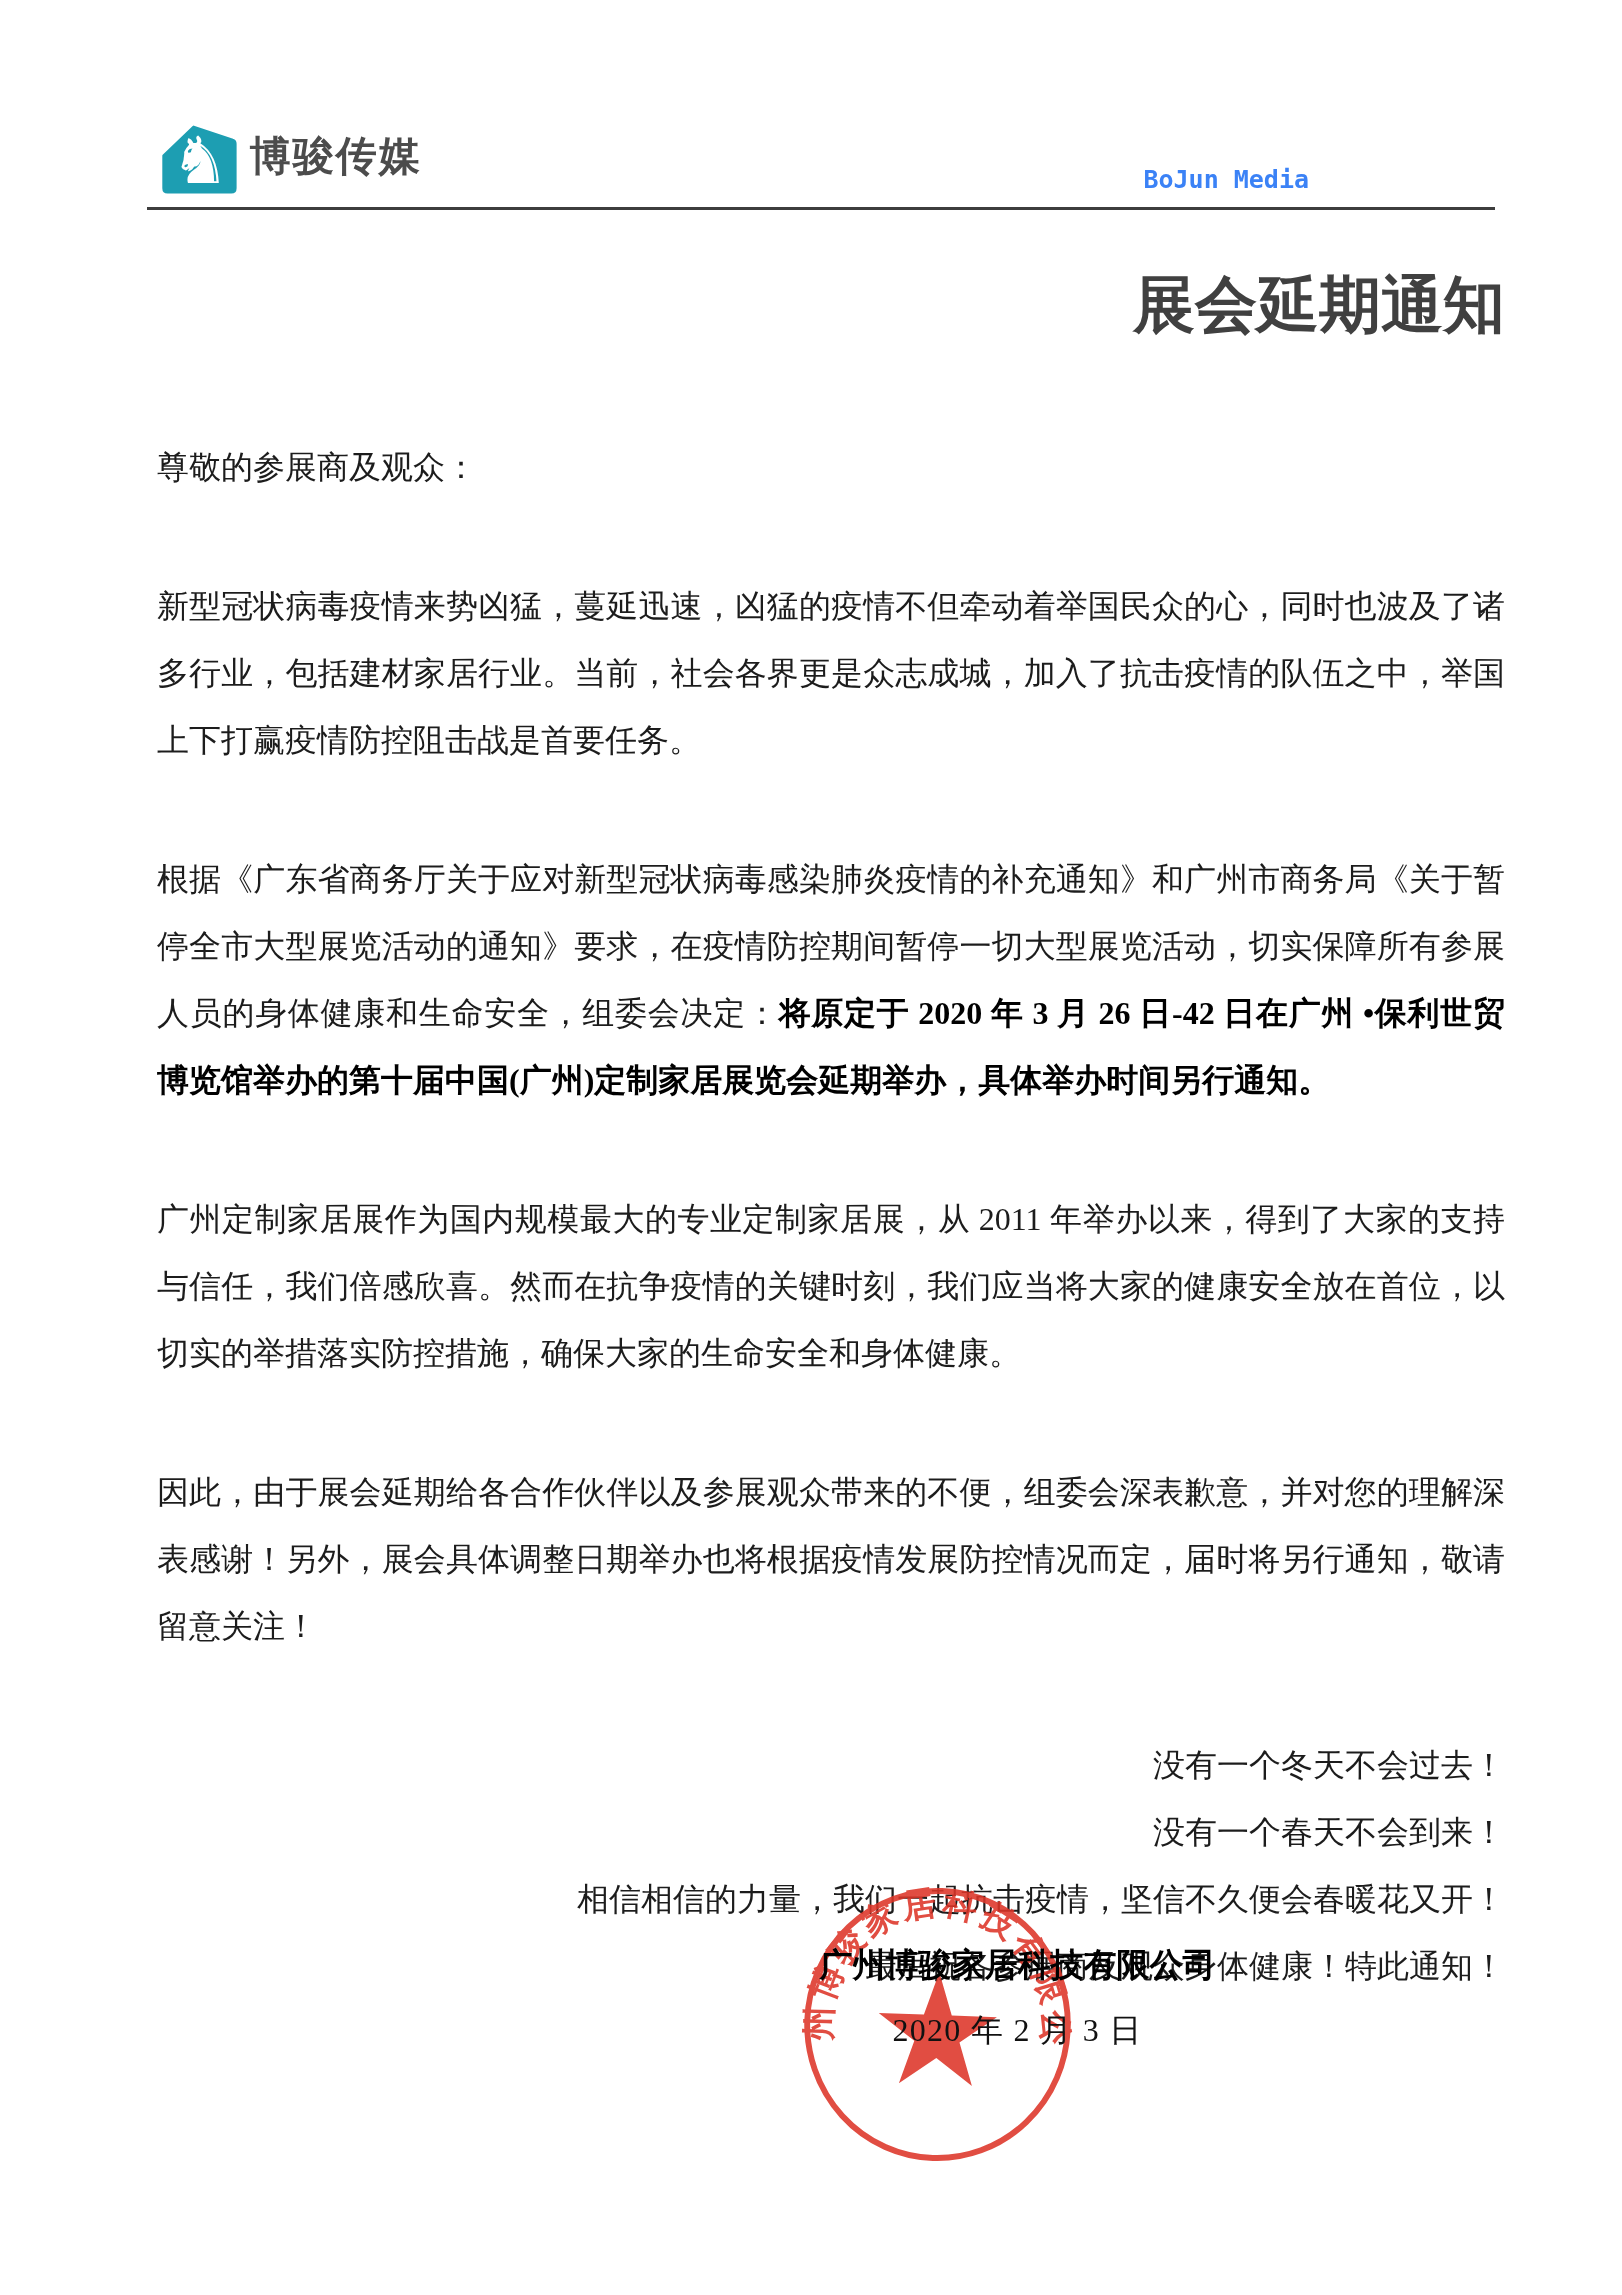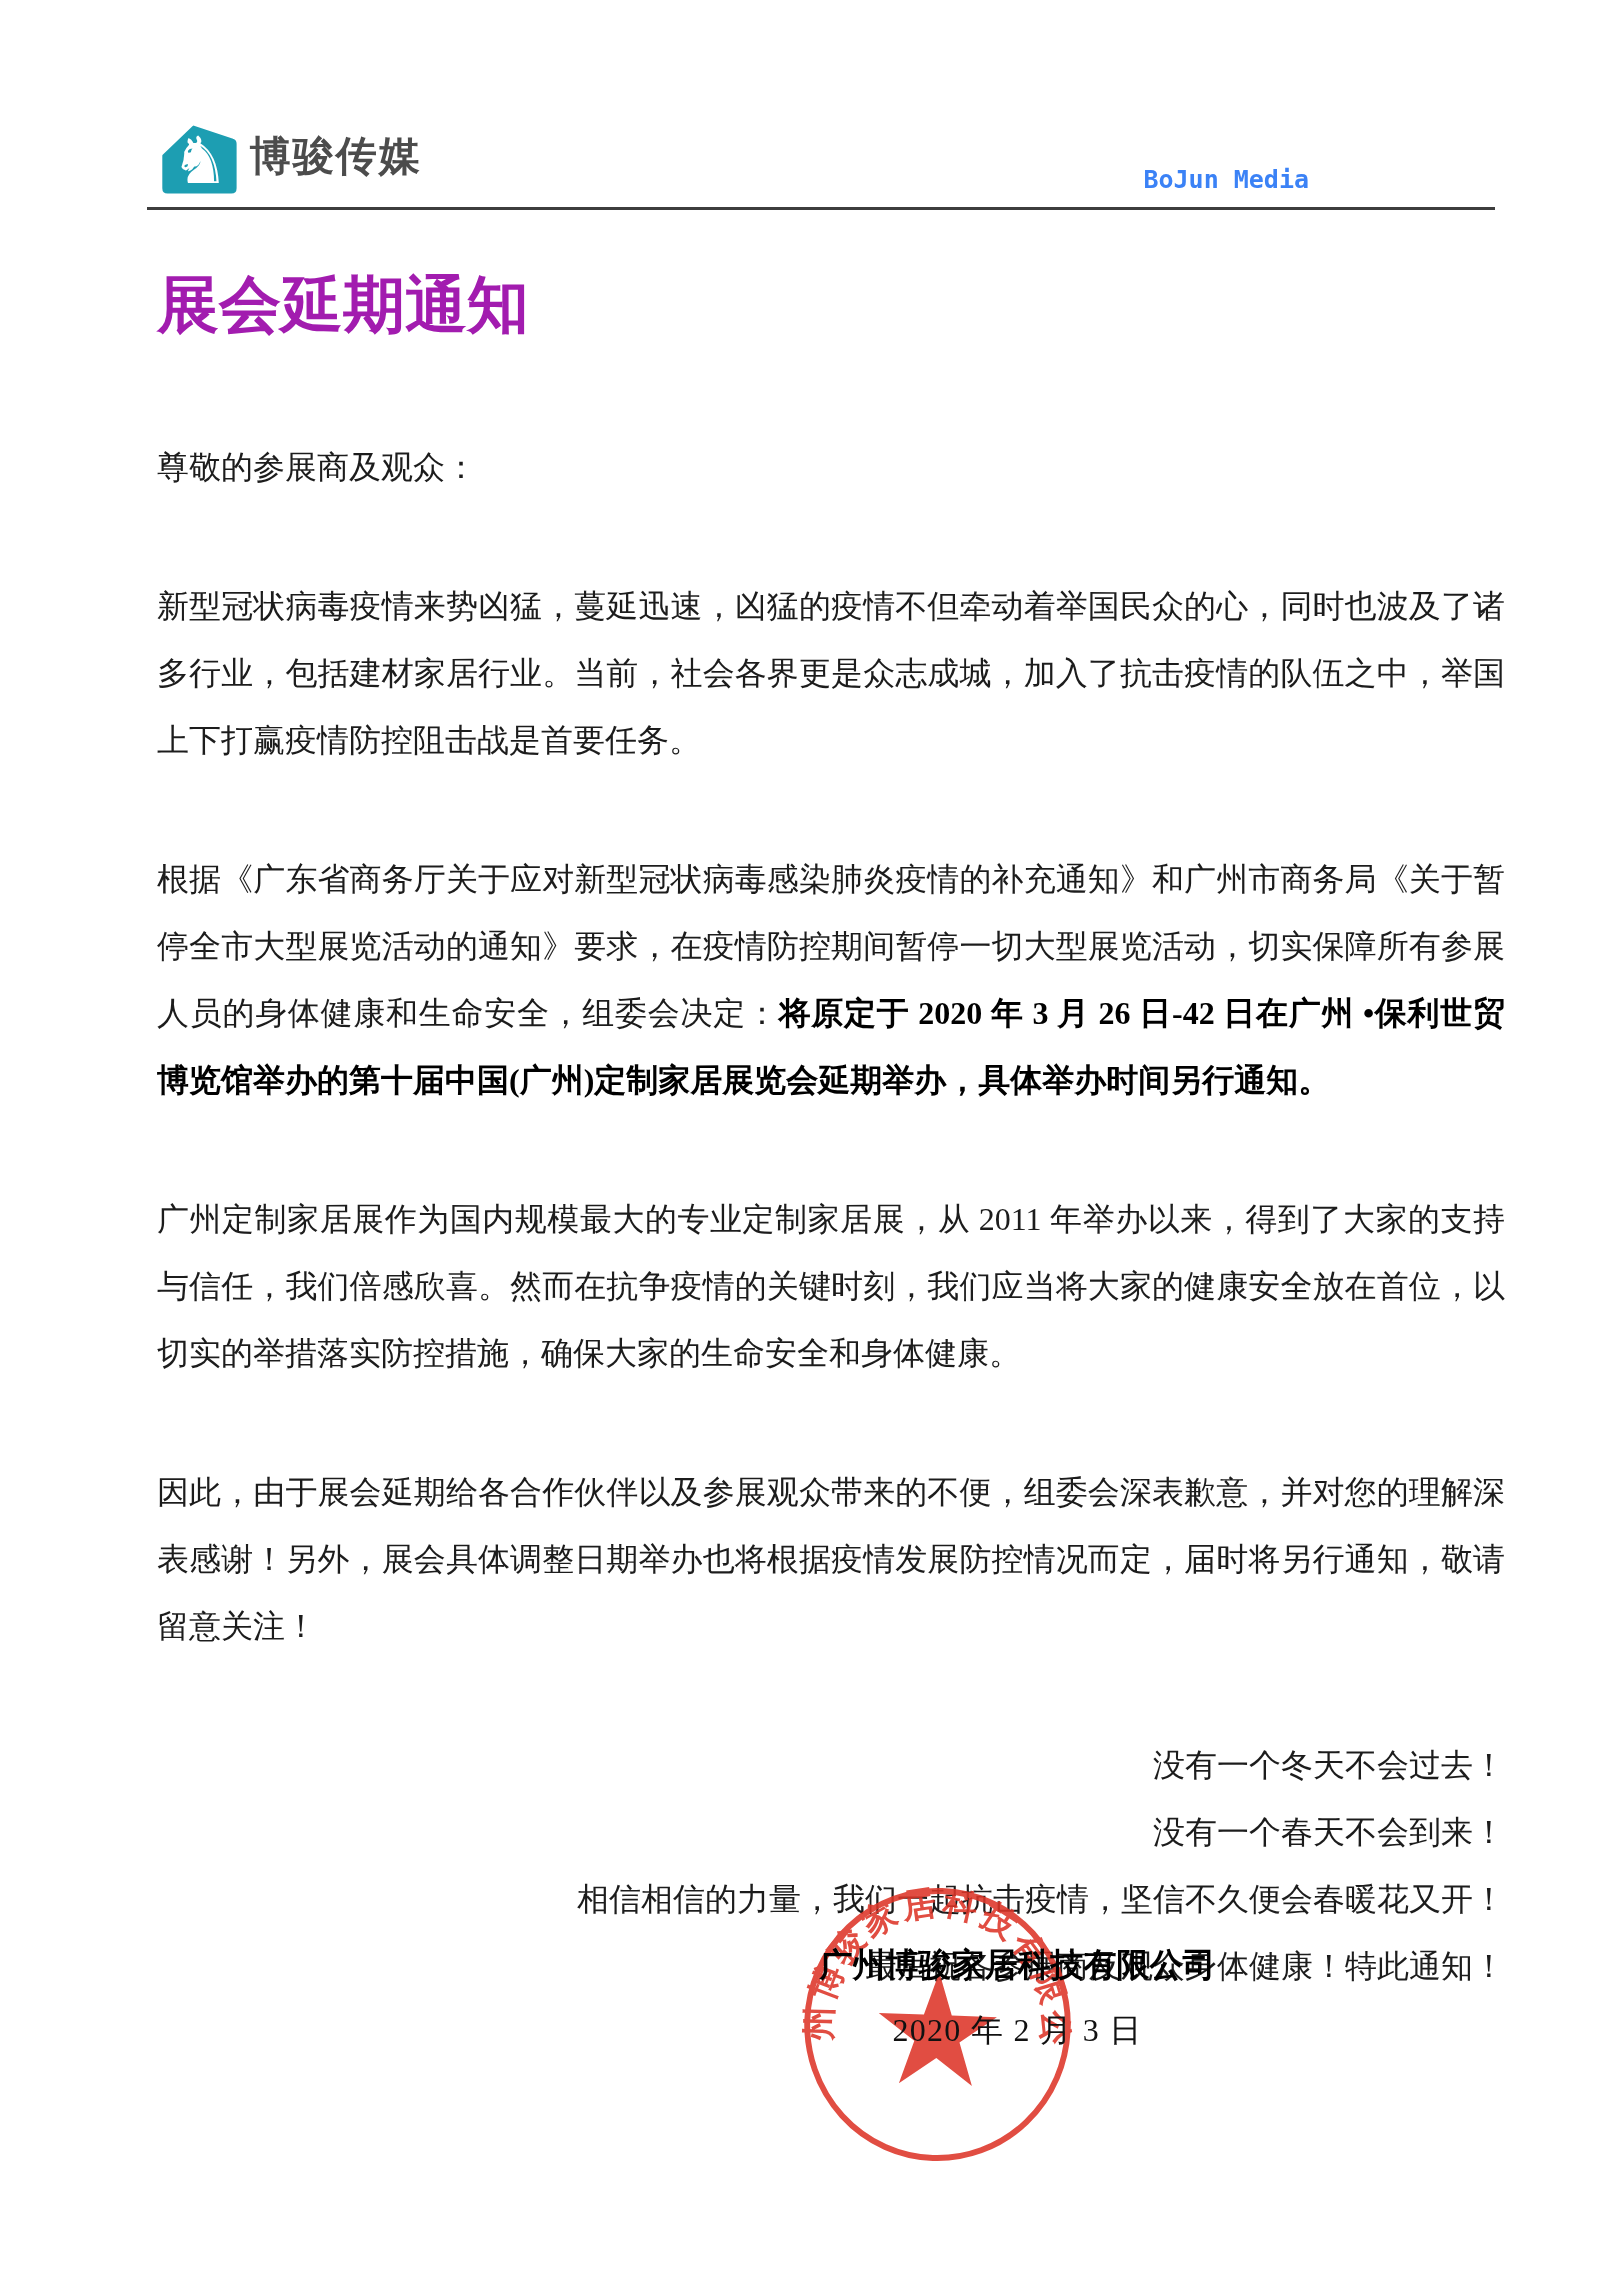--- a/index.html
+++ b/index.html
@@ -35,22 +35,22 @@
     margin-right:196px;line-height:1;padding-bottom:3.9px;
   }
   .rule{
     height:3.3px;background:#3d3d3d;
     margin:10.5px 9.8px 0 -9.8px;
   }
 
   
   .doc-title{
     margin-top:60px;
-    text-align:left;
-    font-size:62px;font-weight:bold;color:#a21caf;
+    text-align:right;
+    font-size:62px;font-weight:bold;color:#404040;
     line-height:1.15;
   }
 
   
   .body-text{font-size:32px;line-height:67px;}
   .salutation{margin-top:93px;}
   .para{margin-top:72px;text-align:justify;text-justify:inter-ideograph;}
   .para .bold{font-weight:bold;color:#000;}
   .closing{margin-top:72px;text-align:right;}
   .closing div{line-height:67px;}

